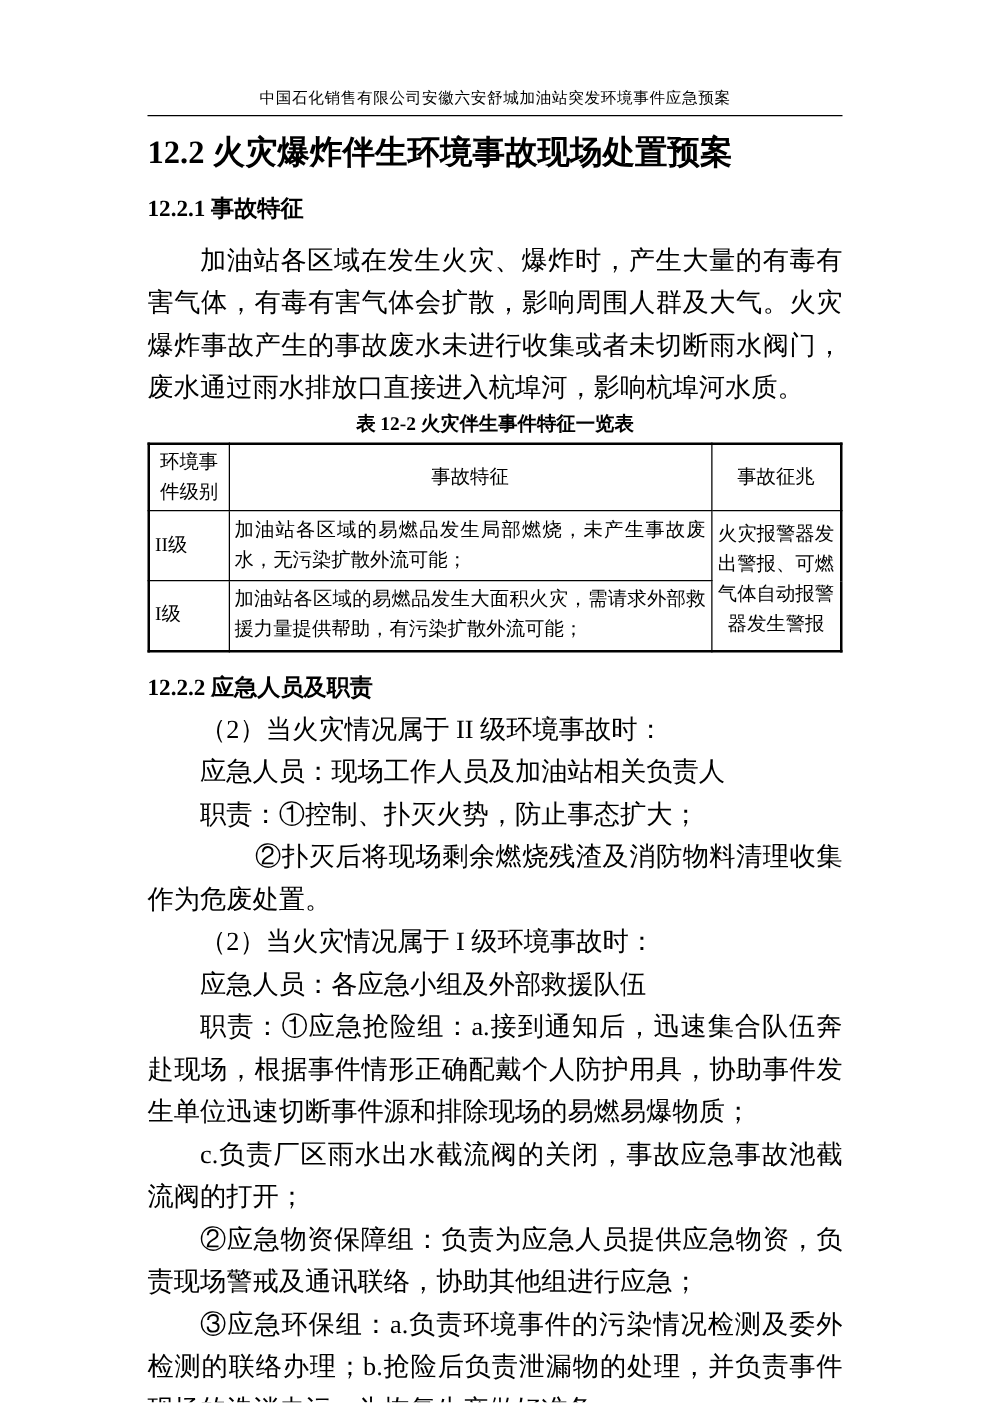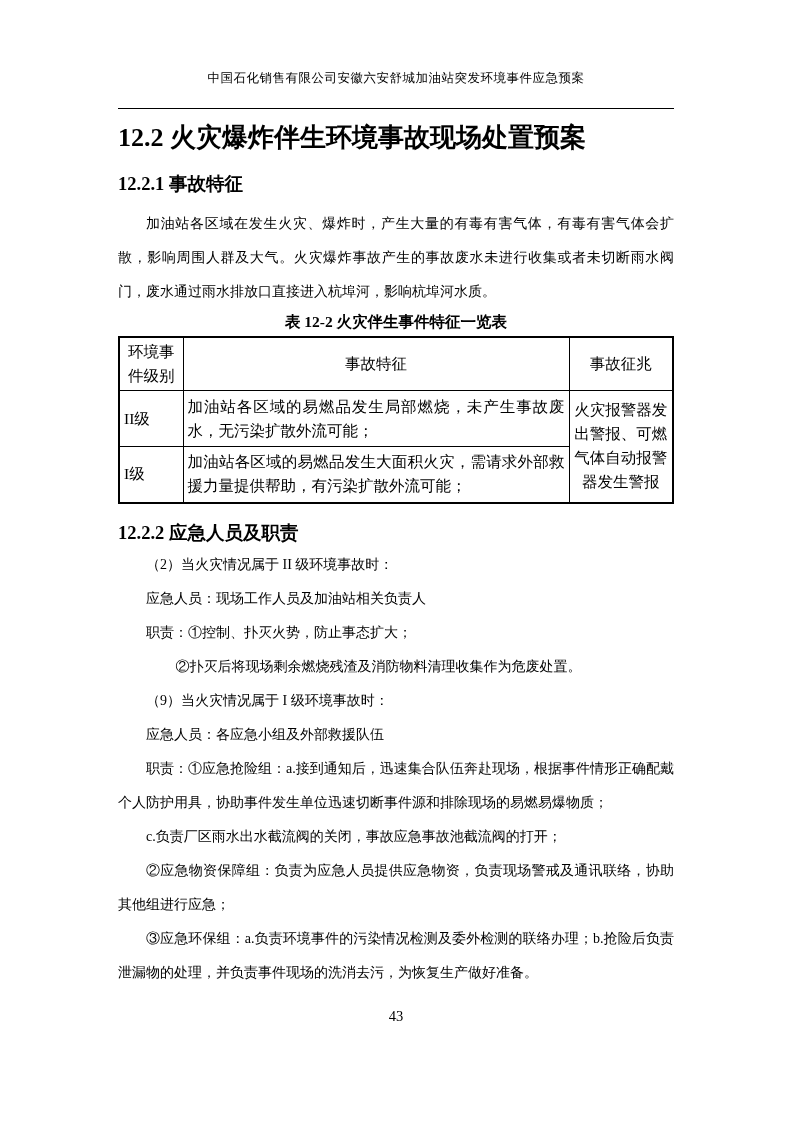--- a/index.html
+++ b/index.html
@@ -9,21 +9,21 @@
     box-sizing: border-box;
     margin: 0 auto;
     padding: 70px 119px 0 118px;
     background: #ffffff;
     color: #000000;
     font-family: "Liberation Serif", "DejaVu Serif", serif;
     overflow: hidden;
     position: relative;
   }
   .doc-header {
-    padding-bottom: 22px;
+    padding-bottom: 6px;
     border-bottom: 1.5px solid #000;
   }
   .doc-header .header-text {
     text-align: center;
     font-size: 12.5px;
     line-height: 16px;
     letter-spacing: 0.5px;
   }
   h1.doc-title {
     font-size: 26px;
@@ -31,21 +31,21 @@
     margin: 12px 0 0 0;
     line-height: 34px;
   }
   h2.sec-heading {
     font-size: 18.5px;
     font-weight: bold;
     margin: 14px 0 0 0;
     line-height: 30px;
   }
   p.body {
-    font-size: 14px;
+    font-size: 21px;
     line-height: 34px;
     margin: 0;
     text-align: justify;
   }
   p.first-para { margin-top: 8px; }
   .i2 { text-indent: 2em; }
   .i4 { text-indent: 4.1em; }
   .tbl-caption {
     font-size: 15.5px;
     font-weight: bold;
@@ -123,21 +123,21 @@
     </tr>
   </tbody>
     </table>
 
   <h2 class="sec-heading">12.2.2 应急人员及职责</h2>
 
   <p class="body i2 s2-first">（2）当火灾情况属于 II 级环境事故时：</p>
   <p class="body i2">应急人员：现场工作人员及加油站相关负责人</p>
   <p class="body i2">职责：①控制、扑灭火势，防止事态扩大；</p>
   <p class="body i4">②扑灭后将现场剩余燃烧残渣及消防物料清理收集作为危废处置。</p>
-  <p class="body i2">（9）当火灾情况属于 I 级环境事故时：</p>
+  <p class="body i2">（2）当火灾情况属于 I 级环境事故时：</p>
   <p class="body i2">应急人员：各应急小组及外部救援队伍</p>
   <p class="body i2">职责：①应急抢险组：a.接到通知后，迅速集合队伍奔赴现场，根据事件情形正确配戴个人防护用具，协助事件发生单位迅速切断事件源和排除现场的易燃易爆物质；</p>
   <p class="body i2">c.负责厂区雨水出水截流阀的关闭，事故应急事故池截流阀的打开；</p>
   <p class="body i2">②应急物资保障组：负责为应急人员提供应急物资，负责现场警戒及通讯联络，协助其他组进行应急；</p>
   <p class="body i2">③应急环保组：a.负责环境事件的污染情况检测及委外检测的联络办理；b.抢险后负责泄漏物的处理，并负责事件现场的洗消去污，为恢复生产做好准备。</p>
 
   <div class="page-number">43</div>
 
 </div>
 

